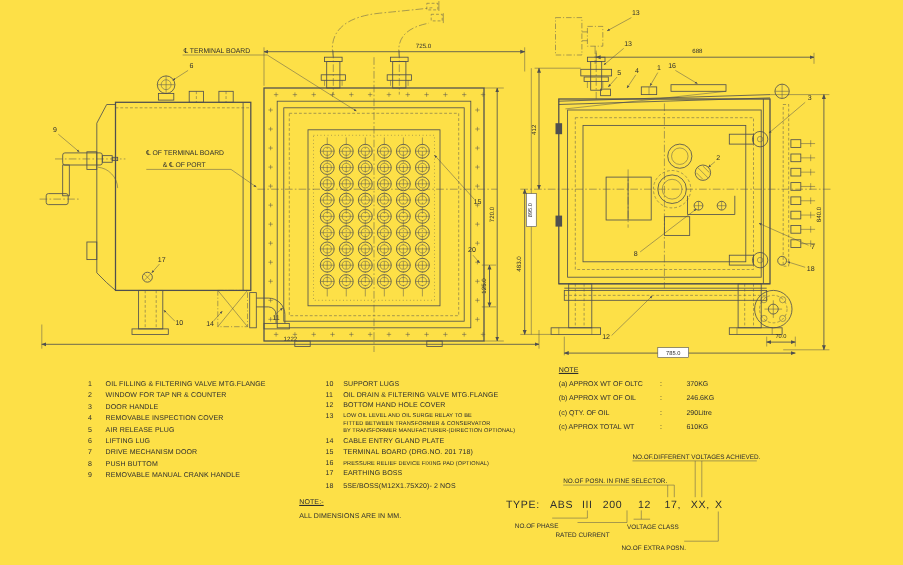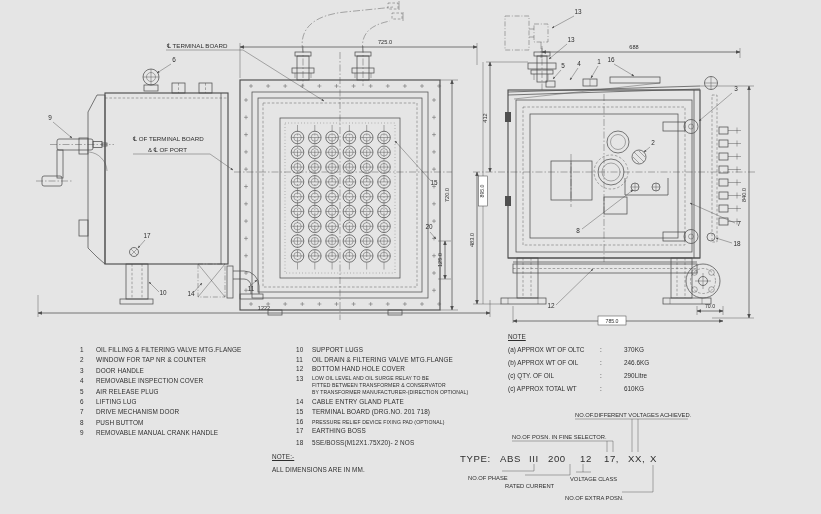--- a/index.html
+++ b/index.html
@@ -1,18 +1,18 @@
 <!DOCTYPE html>
 <html><head>
 <meta charset="utf-8">
 <style>
   html,body{margin:0;padding:0}
   body{width:821px;height:514px;position:relative;background:#fff;
        font-family:"Liberation Sans","DejaVu Sans",sans-serif;color:#2e2e2e;overflow:hidden}
-  .sheet{position:absolute;inset:0;background:#e5e5e5}
+  .sheet{position:absolute;inset:0;background:#fde047}
   svg{position:absolute;overflow:visible}
   svg .ln{stroke:#4f4f4f;fill:none;stroke-width:.75}
   svg .thin{stroke-width:.45}
   svg .thick{stroke-width:1.15}
   svg .cl{stroke-dasharray:7 2 1.5 2}
   svg .dash{stroke-dasharray:2.6 1.8}
   svg .dd{stroke-dasharray:5 1.8 1 1.8}
   svg .dot{stroke-dasharray:.8 2.4}
   svg .fl{fill:#4f4f4f;stroke:none}
   svg .box{fill:#fff;stroke:#4f4f4f;stroke-width:.55}

